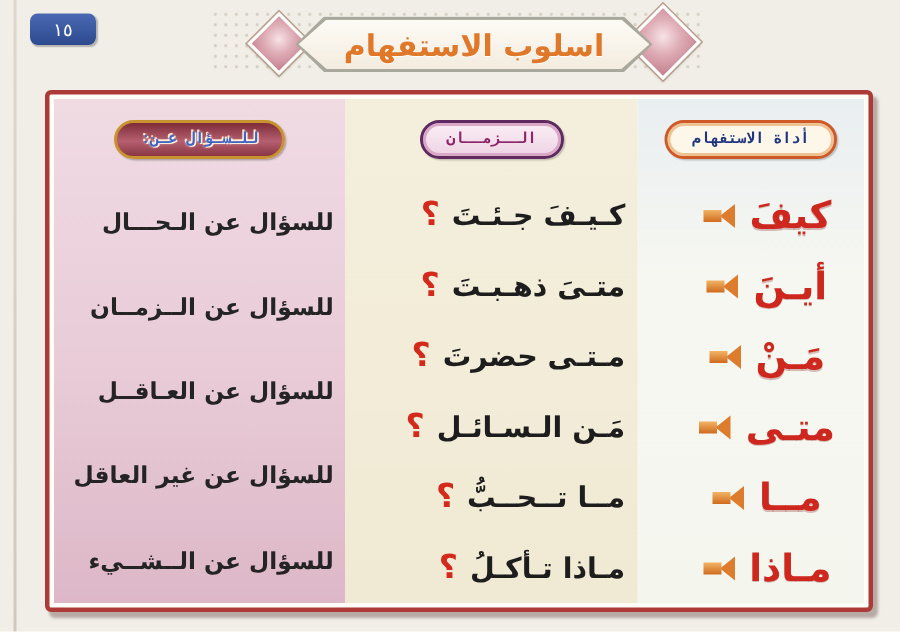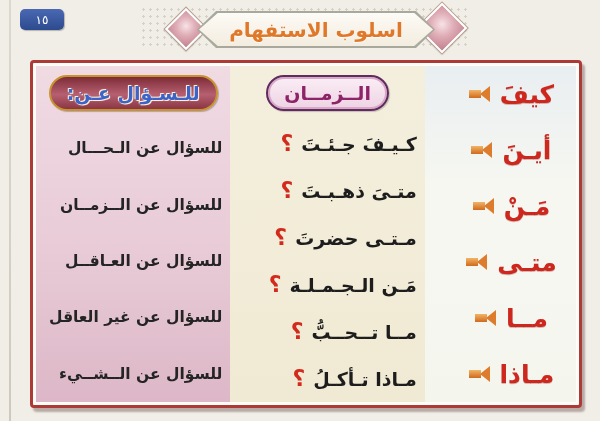--- a/index.html
+++ b/index.html
@@ -65,21 +65,21 @@
   .col { display:flex; flex-direction:column; }
   .col-tool     { width:28%; background:linear-gradient(180deg,#e9eef1 0%, #f6f7f1 35%, #f4f6ee 100%); }
   .col-sentence { width:36%; background:linear-gradient(180deg,#f4efdd,#f0ead4); }
   .col-ask      { width:36%; background:linear-gradient(180deg,#f0dbe3 0%, #e8cbd7 55%, #ddb7c7 100%); }
   .col-header {
     height:54px; display:flex; align-items:center; justify-content:center;
     flex:0 0 auto;
   }
   .pill {
     border-radius:18px; padding:5px 16px;
-    font-weight:bold; font-size:19px; white-space:nowrap;
+    font-weight:bold; font-size:10px; white-space:nowrap;font-family:Liberation Mono, monospace;
   }
   .pill-tool {
     background:#fdf7e9; border:2px solid #cf5a28; color:#21357e;
     box-shadow:inset 0 0 0 2px #eec394, 1px 1px 1px rgba(0,0,0,.2);
   }
   .pill-sentence {
     background:linear-gradient(180deg,#faeef5,#eed3e4); border:2px solid #5f2a60; color:#8d2368;
     box-shadow:inset 0 0 0 2px #d9a8c6, 1px 1px 1px rgba(0,0,0,.2);
   }
   .pill-ask {
@@ -129,20 +129,23 @@
 <div class="diamond diamond-right"></div>
 <div class="hex-outer">
   <div class="hex-inner">
     <span class="banner-title">اسلوب الاستفهام</span>
   </div>
 </div>
 
 <div class="sheet">
 
   <div class="col col-tool">
+    <div class="col-header">
+      <span class="pill pill-tool">أداة الاستفهام</span>
+    </div>
     <div class="rows">
       <div class="cell tool-cell">
         <span class="tool-word">كيفَ</span>
         <span class="arrow"></span>
       </div>
       <div class="cell tool-cell">
         <span class="tool-word">أيـنَ</span>
         <span class="arrow"></span>
       </div>
       <div class="cell tool-cell">
@@ -175,21 +178,21 @@
       </div>
       <div class="cell sentence-cell">
         <span class="sentence-text">متـىَ ذهـبـتَ</span>
         <span class="qmark">؟</span>
       </div>
       <div class="cell sentence-cell">
         <span class="sentence-text">مـتـى حضرتَ</span>
         <span class="qmark">؟</span>
       </div>
       <div class="cell sentence-cell">
-        <span class="sentence-text">مَـن الـجـمـلـة</span>
+        <span class="sentence-text">مَـن الـسـائـل</span>
         <span class="qmark">؟</span>
       </div>
       <div class="cell sentence-cell">
         <span class="sentence-text">مــا تــحــبُّ</span>
         <span class="qmark">؟</span>
       </div>
       <div class="cell sentence-cell">
         <span class="sentence-text">مـاذا تـأكـلُ</span>
         <span class="qmark">؟</span>
       </div>

